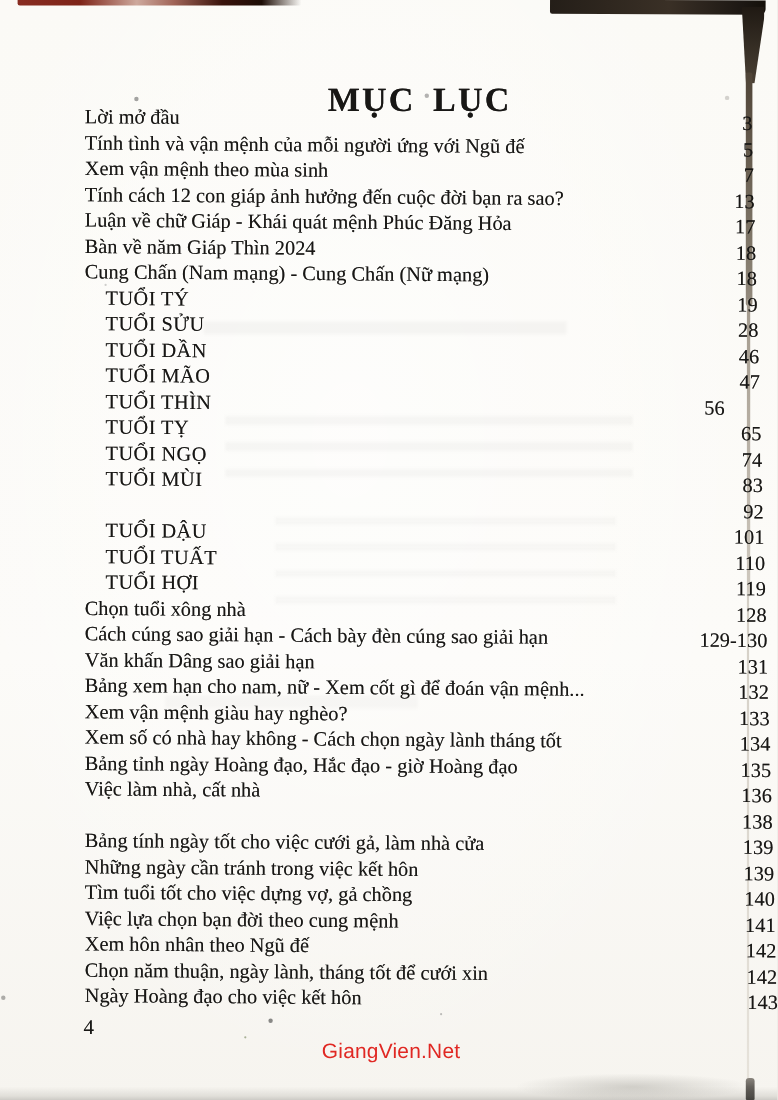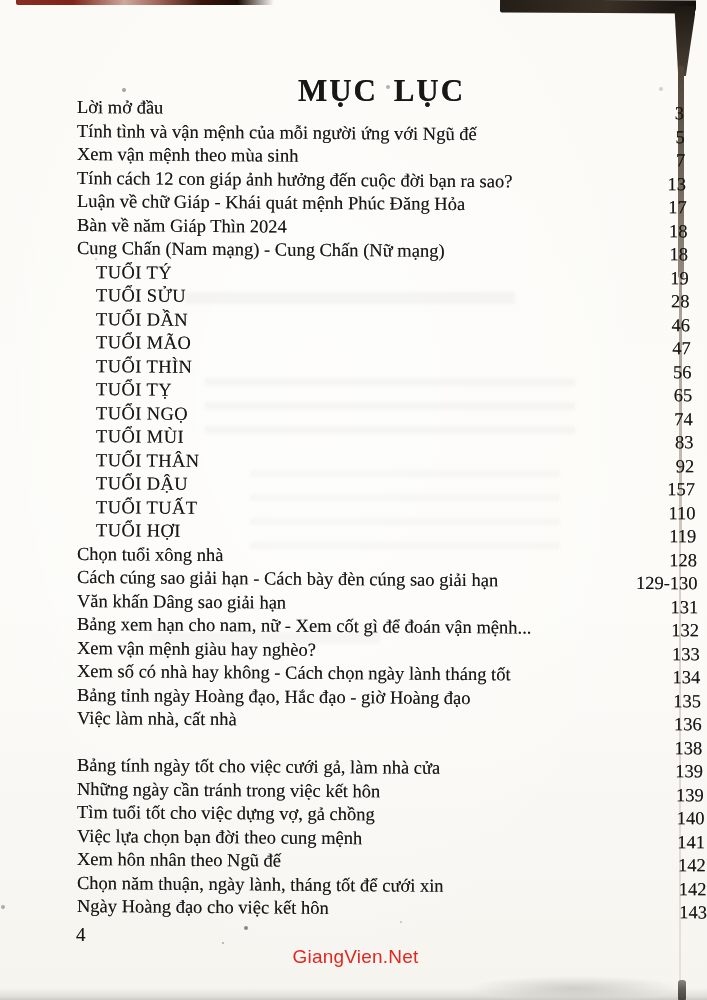--- a/index.html
+++ b/index.html
@@ -131,41 +131,40 @@
       <div class="row indent">
         <span class="label">TUỔI DẦN</span>
         <span class="num" style="transform: translate(6.12px, 1.5px);">46</span>
       </div>
       <div class="row indent">
         <span class="label">TUỔI MÃO</span>
         <span class="num" style="transform: translate(6.8px, 1.5px);">47</span>
       </div>
       <div class="row indent">
         <span class="label">TUỔI THÌN</span>
-        <span class="num" style="transform: translate(7.48px, 1.5px);">56</span>
+        <span class="num" style="transform: translate(7.48px, 1.5px); text-align: center;">56</span>
       </div>
       <div class="row indent">
         <span class="label">TUỔI TỴ</span>
         <span class="num" style="transform: translate(8.16px, 1.5px);">65</span>
       </div>
       <div class="row indent">
         <span class="label">TUỔI NGỌ</span>
         <span class="num" style="transform: translate(8.84px, 1.5px);">74</span>
       </div>
       <div class="row indent">
         <span class="label">TUỔI MÙI</span>
         <span class="num" style="transform: translate(9.52px, 1.5px);">83</span>
       </div>
       <div class="row indent">
-        <span class="label">TUỔI THÂN</span>
         <span class="num" style="transform: translate(10.2px, 1.5px);">92</span>
       </div>
       <div class="row indent">
         <span class="label">TUỔI DẬU</span>
-        <span class="num" style="transform: translate(10.88px, 1.5px);">157</span>
+        <span class="num" style="transform: translate(10.88px, 1.5px);">101</span>
       </div>
       <div class="row indent">
         <span class="label">TUỔI TUẤT</span>
         <span class="num" style="transform: translate(11.56px, 1.5px); font-family: Liberation Serif, serif;">110</span>
       </div>
       <div class="row indent">
         <span class="label">TUỔI HỢI</span>
         <span class="num" style="transform: translate(12.24px, 1.5px);">119</span>
       </div>
       <div class="row">

